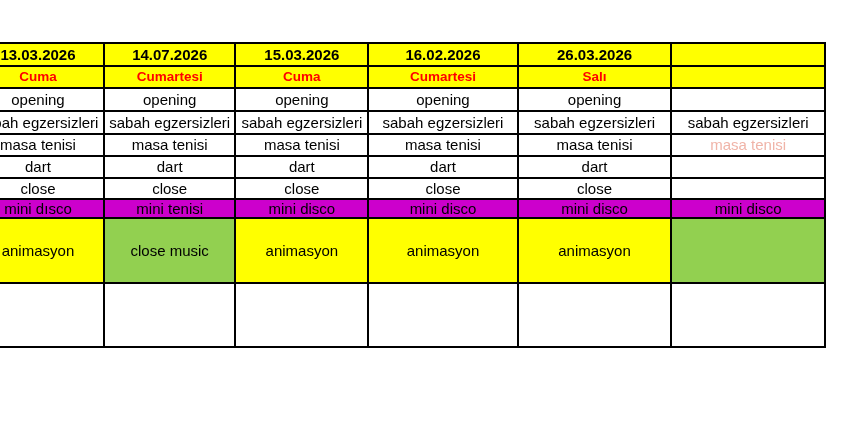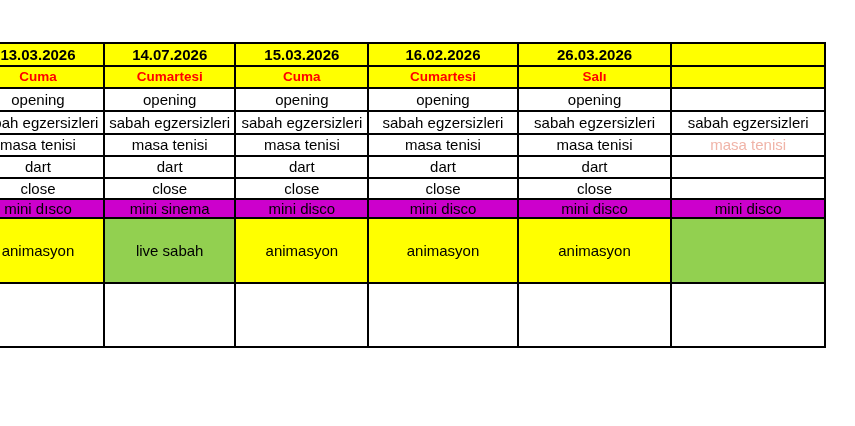--- a/index.html
+++ b/index.html
@@ -140,29 +140,29 @@
         <tr class="row-act4">
           <td>close</td>
           <td>close</td>
           <td>close</td>
           <td>close</td>
           <td>close</td>
           <td></td>
         </tr>
         <tr class="row-evening">
           <td>mini dısco</td>
-          <td>mini sinema</td>
+          <td>mini tenisi</td>
           <td>mini disco</td>
           <td>mini disco</td>
           <td>mini disco</td>
           <td>mini disco</td>
         </tr>
         <tr class="row-night">
           <td style="background: rgb(255, 255, 0);">animasyon</td>
-          <td style="background: rgb(146, 208, 80);">live sabah</td>
+          <td style="background: rgb(146, 208, 80);">close music</td>
           <td style="background: rgb(255, 255, 0);">animasyon</td>
           <td style="background: rgb(255, 255, 0);">animasyon</td>
           <td style="background: rgb(255, 255, 0);">animasyon</td>
           <td style="background: rgb(146, 208, 80);"></td>
         </tr>
         <tr class="row-empty">
           <td></td>
           <td></td>
           <td></td>
           <td></td>

